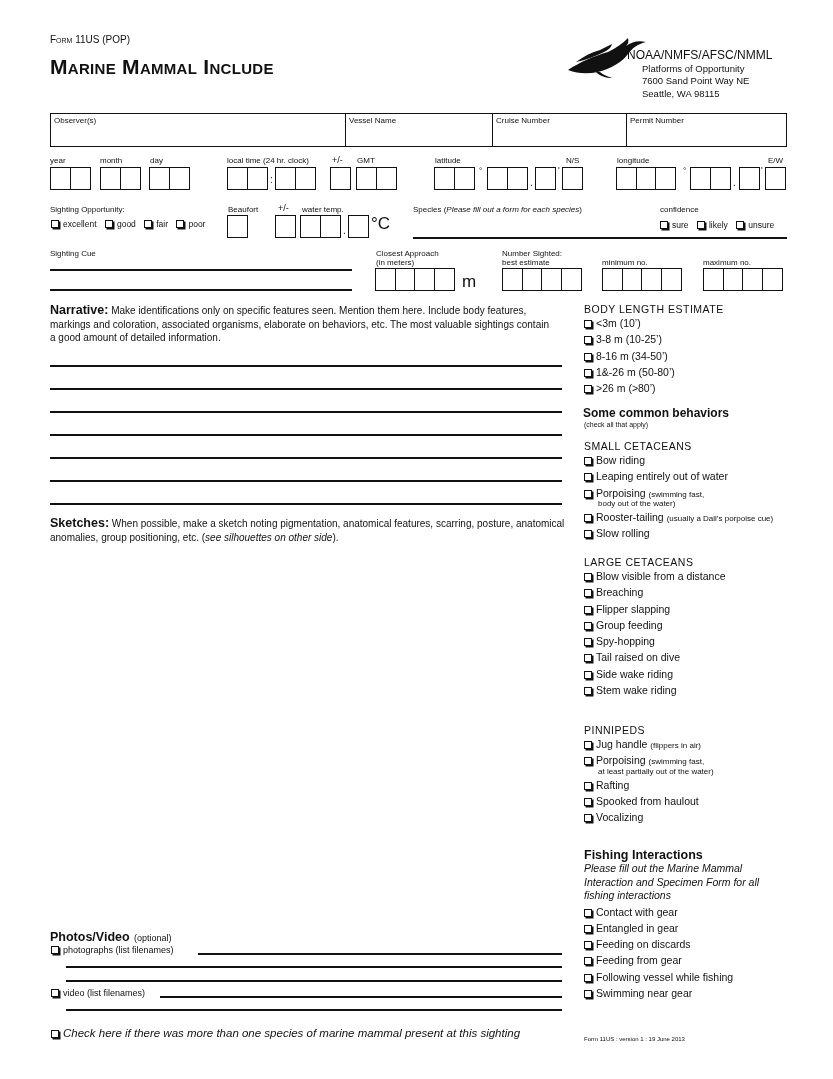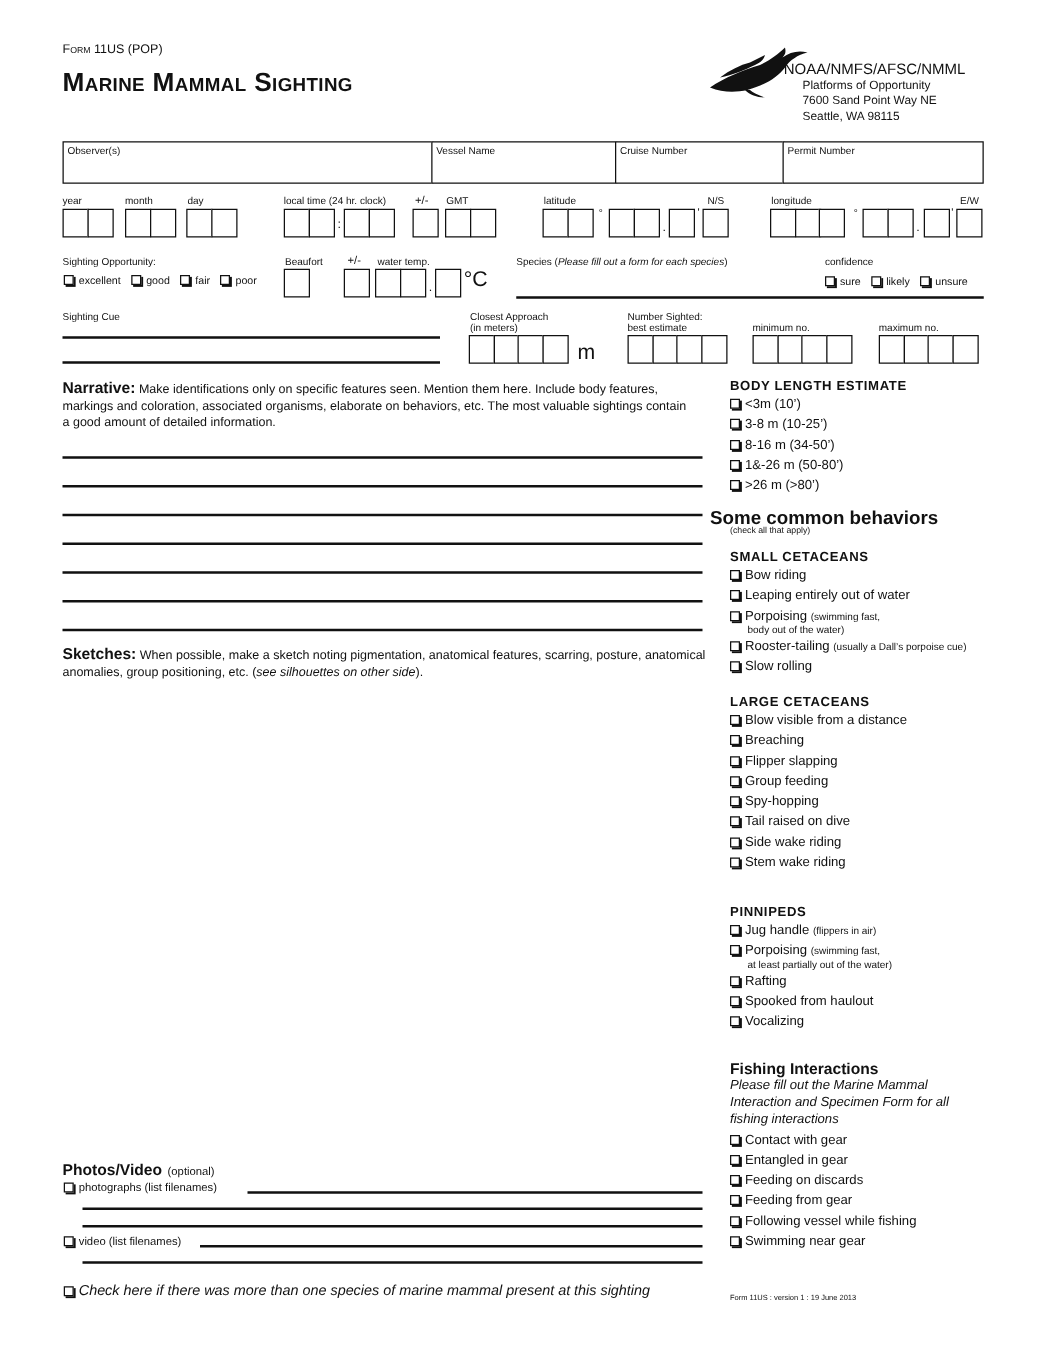--- a/index.html
+++ b/index.html
@@ -12,32 +12,32 @@
   .cells .c:first-child { margin-left: 0; }
   .sep { position: absolute; font-size: 10px; }
   .line { position: absolute; height: 1.5px; background: #111; }
   .cb { display: inline-block; width: 8px; height: 8px; border: 1.3px solid #111; box-shadow: 1.5px 1.5px 0 #111; margin-right: 4px; vertical-align: -1px; background:#fff; }
   .hdr-title { left: 50px; top: 55px; font-size: 21px; font-weight: bold; letter-spacing: 0.3px; font-variant: small-caps; }
   .form-no { left: 50px; top: 34px; font-size: 10px; font-variant: small-caps; }
   .org { left: 627px; top: 48px; font-size: 12px; }
   .org-sub { left: 642px; font-size: 9.5px; }
   .lbl { position: absolute; font-size: 8px; }
   .list { position: absolute; left: 584px; width: 230px; }
-  .list .sec { font-size: 10.5px; font-weight: bold; letter-spacing: 0.5px; margin-bottom: 2px; }
+  .list .sec { font-size: 10.5px; font-weight: normal; letter-spacing: 0.5px; margin-bottom: 2px; }
   .list .item { font-size: 10.5px; height: 16.3px; white-space: nowrap; }
   .list .note { font-size: 8px; }
   .list .sub { font-size: 8px; padding-left: 14px; margin-top: -4px; height: 12px; }
   .para { position: absolute; left: 50px; width: 500px; font-size: 10px; line-height: 13.5px; }
   .para b { font-size: 12.5px; font-weight: bold; }
 </style>
 </head>
 <body>
 
 <div class="abs form-no">Form 11US (POP)</div>
-<div class="abs hdr-title">Marine Mammal Sighting</div>
+<div class="abs hdr-title">Marine Mammal Include</div>
 
 <svg class="abs" style="left:566px;top:32px;width:82px;height:48px" viewBox="0 0 82 48">
   <path d="M2 38 C14 30 28 24 42 20 C50 16 56 12 62 6 C63 10 62 12 60 14 C66 10 72 8 80 10 C72 12 66 16 62 22 C56 30 46 36 32 40 C22 42 12 42 2 38 Z" fill="#111"></path>
   <path d="M10 30 C18 24 26 20 34 18 C38 16 42 14 46 12 C45 16 42 18 38 20 C30 24 20 28 10 30 Z" fill="#111"></path>
   <path d="M30 40 C34 44 40 46 46 46 C40 44 36 42 34 40 Z" fill="#111"></path>
 </svg>
 <div class="abs org">NOAA/NMFS/AFSC/NMML</div>
 <div class="abs org-sub" style="top:63px">Platforms of Opportunity</div>
 <div class="abs org-sub" style="top:75px">7600 Sand Point Way NE</div>
 <div class="abs org-sub" style="top:88px">Seattle, WA 98115</div>
@@ -241,21 +241,21 @@
 
 <div class="list" style="top:303px">
   <div class="sec">BODY LENGTH ESTIMATE</div>
   <div class="item"><span class="cb"></span><span>&lt;3m (10’)</span></div>
   <div class="item"><span class="cb"></span><span>3-8 m (10-25’)</span></div>
   <div class="item"><span class="cb"></span><span>8-16 m (34-50’)</span></div>
   <div class="item"><span class="cb"></span><span>1&amp;-26 m (50-80’)</span></div>
   <div class="item"><span class="cb"></span><span>&gt;26 m (&gt;80’)</span></div>
 </div>
 
-<div class="abs" style="left:568px;top:406px;font-size:15px;font-weight:bold">Some common behaviors</div>
+<div class="abs" style="left:583px;top:406px;font-size:12px;font-weight:bold">Some common behaviors</div>
 <div class="abs" style="left:584px;top:421px;font-size:7px">(check all that apply)</div>
 
 <div class="list" style="top:440px">
   <div class="sec">SMALL CETACEANS</div>
   <div class="item"><span class="cb"></span><span>Bow riding</span></div>
   <div class="item"><span class="cb"></span><span>Leaping entirely out of water</span></div>
   <div class="item"><span class="cb"></span><span>Porpoising</span> <span class="note">(swimming fast,</span></div>
   <div class="sub">body out of the water)</div>
   <div class="item"><span class="cb"></span><span>Rooster-tailing</span> <span class="note">(usually a Dall’s porpoise cue)</span></div>
   <div class="item"><span class="cb"></span><span>Slow rolling</span></div>

